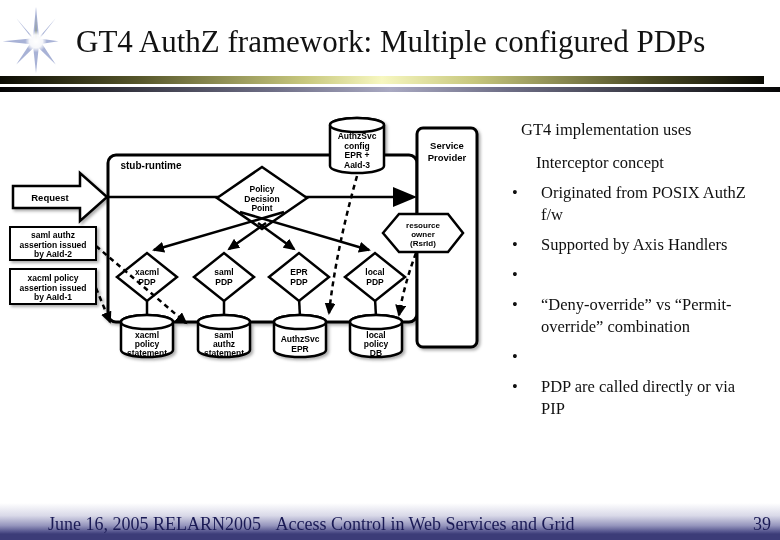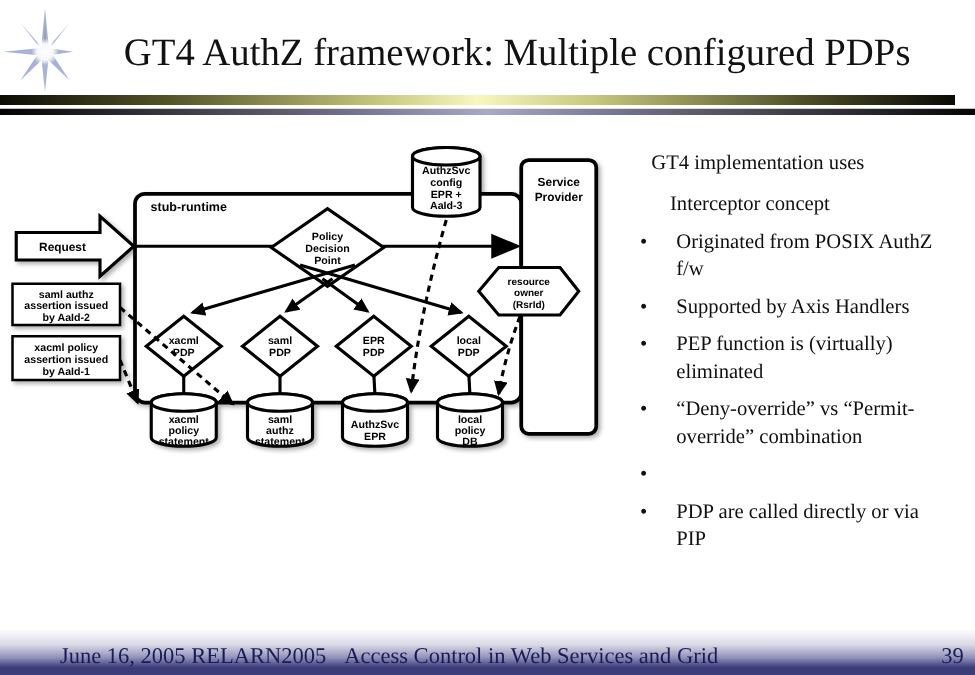--- a/index.html
+++ b/index.html
@@ -4,21 +4,21 @@
 <style>
   html,body{margin:0;padding:0;}
   body{
     width:780px;height:540px;position:relative;background:#ffffff;
     font-family:"Liberation Serif", serif;overflow:hidden;
   }
   
   .star{position:absolute;left:2px;top:0;width:68px;height:80px;}
   .slide-title{
     position:absolute;left:76px;top:24px;width:680px;
-    font-size:31px;color:#121212;letter-spacing:0px;white-space:nowrap;margin-left:23px;
+    font-size:31px;color:#121212;letter-spacing:0px;white-space:nowrap;
   }
   .bar-gold{
     position:absolute;left:0;top:76px;width:764px;height:8px;
     background:linear-gradient(90deg,#0c0c04 0%,#55552a 18%,#c8c87e 40%,#f7f7c0 50%,#c8c87e 62%,#4a4a24 85%,#0a0a04 100%);
   }
   .bar-gray{
     position:absolute;left:0;top:87px;width:780px;height:5px;
     background:linear-gradient(90deg,#030303 0%,#6e6e86 35%,#a9a9c2 50%,#6e6e86 65%,#060606 100%);
   }
   
@@ -215,21 +215,20 @@
     <li>
       <span class="b">•</span>
       <span class="t">Originated from POSIX AuthZ f/w</span>
     </li>
     <li>
       <span class="b">•</span>
       <span class="t">Supported by Axis Handlers</span>
     </li>
     <li>
       <span class="b">•</span>
-      <span class="t">PEP function is (virtually) eliminated</span>
     </li>
     <li>
       <span class="b">•</span>
       <span class="t">“Deny-override” vs “Permit-override” combination</span>
     </li>
     <li>
       <span class="b">•</span>
     </li>
     <li>
       <span class="b">•</span>

